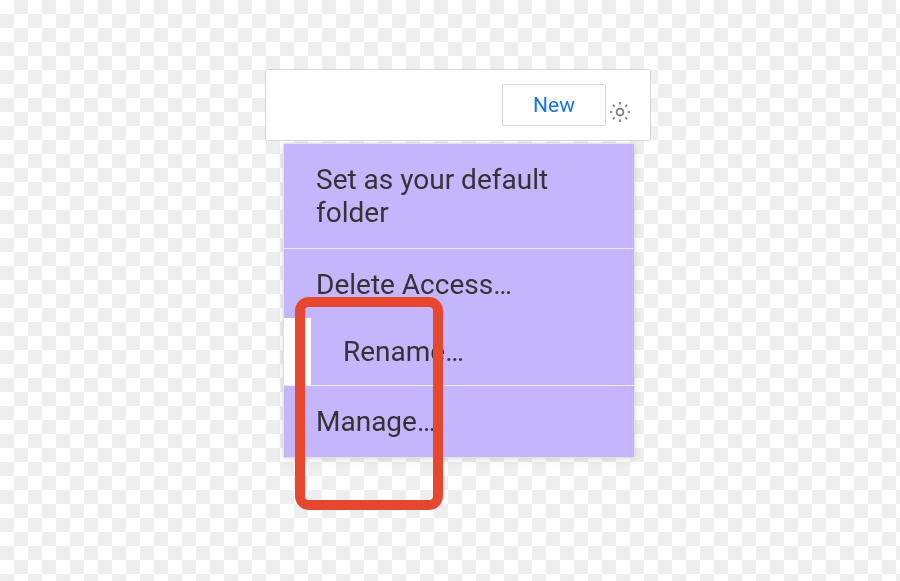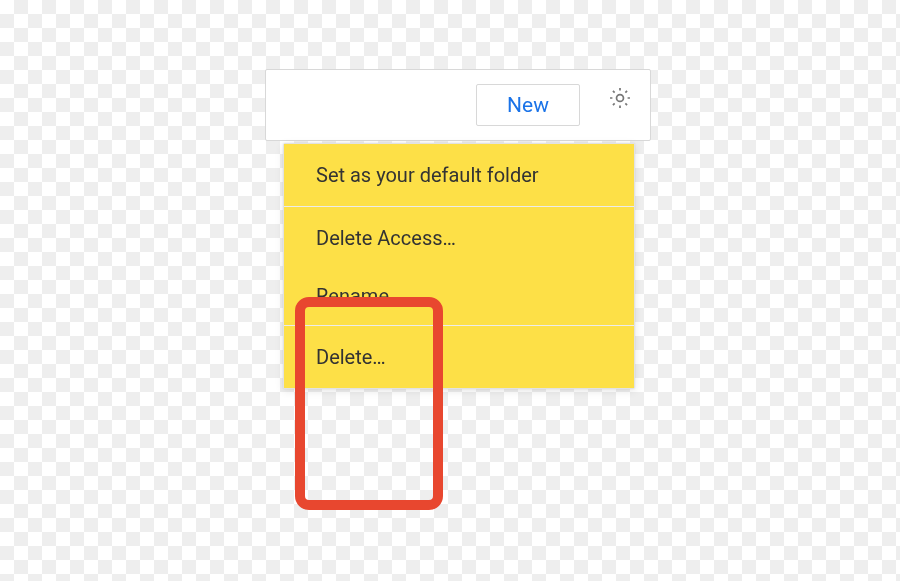--- a/index.html
+++ b/index.html
@@ -25,24 +25,24 @@
       position: absolute;
       left: 265px;
       top: 69px;
       width: 386px;
       background: #fff;
       border: 1px solid #d8d8d8;
       border-radius: 2px;
     }
     .toolbar {
       display: flex;
-      align-items: flex-start;
+      align-items: flex-end;
       justify-content: flex-end;
       padding: 14px 16px 14px 14px;
-      gap: 26px;
+      gap: 0;
     }
     .new-btn {
       border: 1px solid #d8d8d8;
       background: #fff;
       color: #1a73e8;
       font-size: 21px;
       padding: 8px 30px;
       border-radius: 2px;
       cursor: pointer;
       font-family: inherit;
@@ -67,26 +67,26 @@
       left: 283px;
       top: 143px;
       width: 352px;
       background: #fff;
       border: 1px solid #e2e2e2;
       border-radius: 2px;
       box-shadow: 0 2px 8px rgba(0,0,0,0.10), 0 0 0 1px rgba(0,0,0,0.02);
     }
     .menu-item {
       padding: 19px 24px 19px 32px;
-      font-size: 20px;
+      font-size: 28px;
       color: #333;
       cursor: pointer;
-      background: #fde047;
+      background: #c4b5fd;
     }
-    .menu-item.tight-top { padding-top: 17px; }
+    .menu-item.tight-top { padding-top: 17px; margin-left: 27px; }
     .menu-item.tight-bottom { padding-bottom: 17px; }
     .menu-sep {
       height: 1px;
       background: #ececec;
       border: none;
     }
     .highlight-box {
       position: absolute;
       border: 10px solid #e8472f;
       border-radius: 14px;
@@ -107,16 +107,16 @@
     </span>
   </div>
 </div>
 
 <div class="dropdown">
   <div class="menu-item">Set as your default folder</div>
   <hr class="menu-sep">
   <div class="menu-item tight-bottom">Delete Access…</div>
   <div class="menu-item tight-top tight-bottom">Rename…</div>
   <hr class="menu-sep">
-  <div class="menu-item">Delete…</div>
+  <div class="menu-item">Manage…</div>
 </div>
 
 <div class="highlight-box" style="left:295px; top:297px; width:148px; height:213px;"></div>
 
 </body></html>

